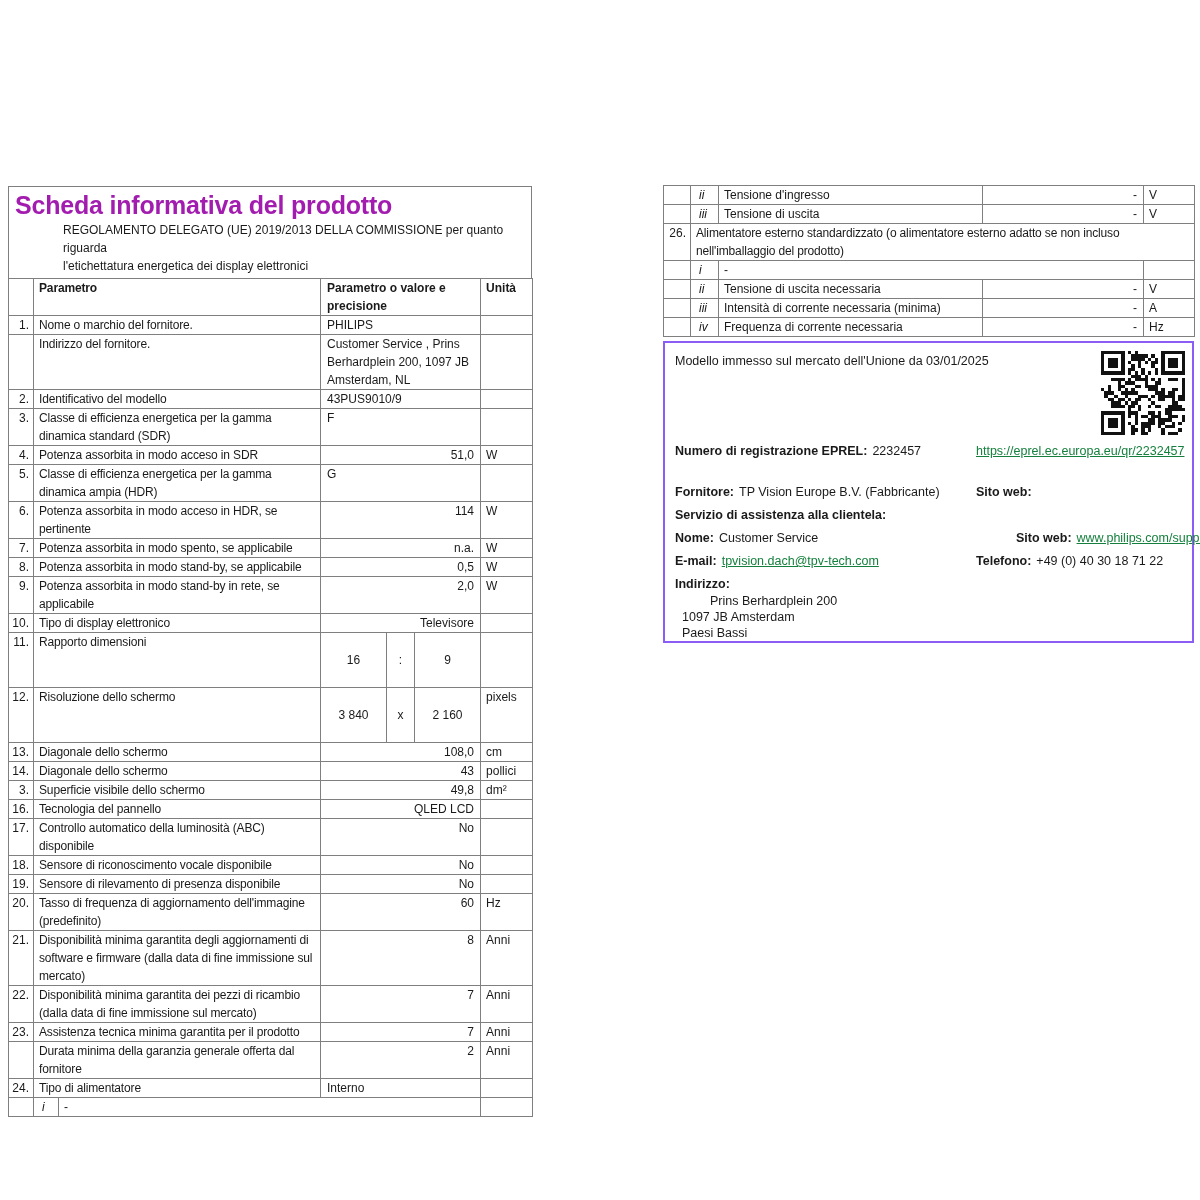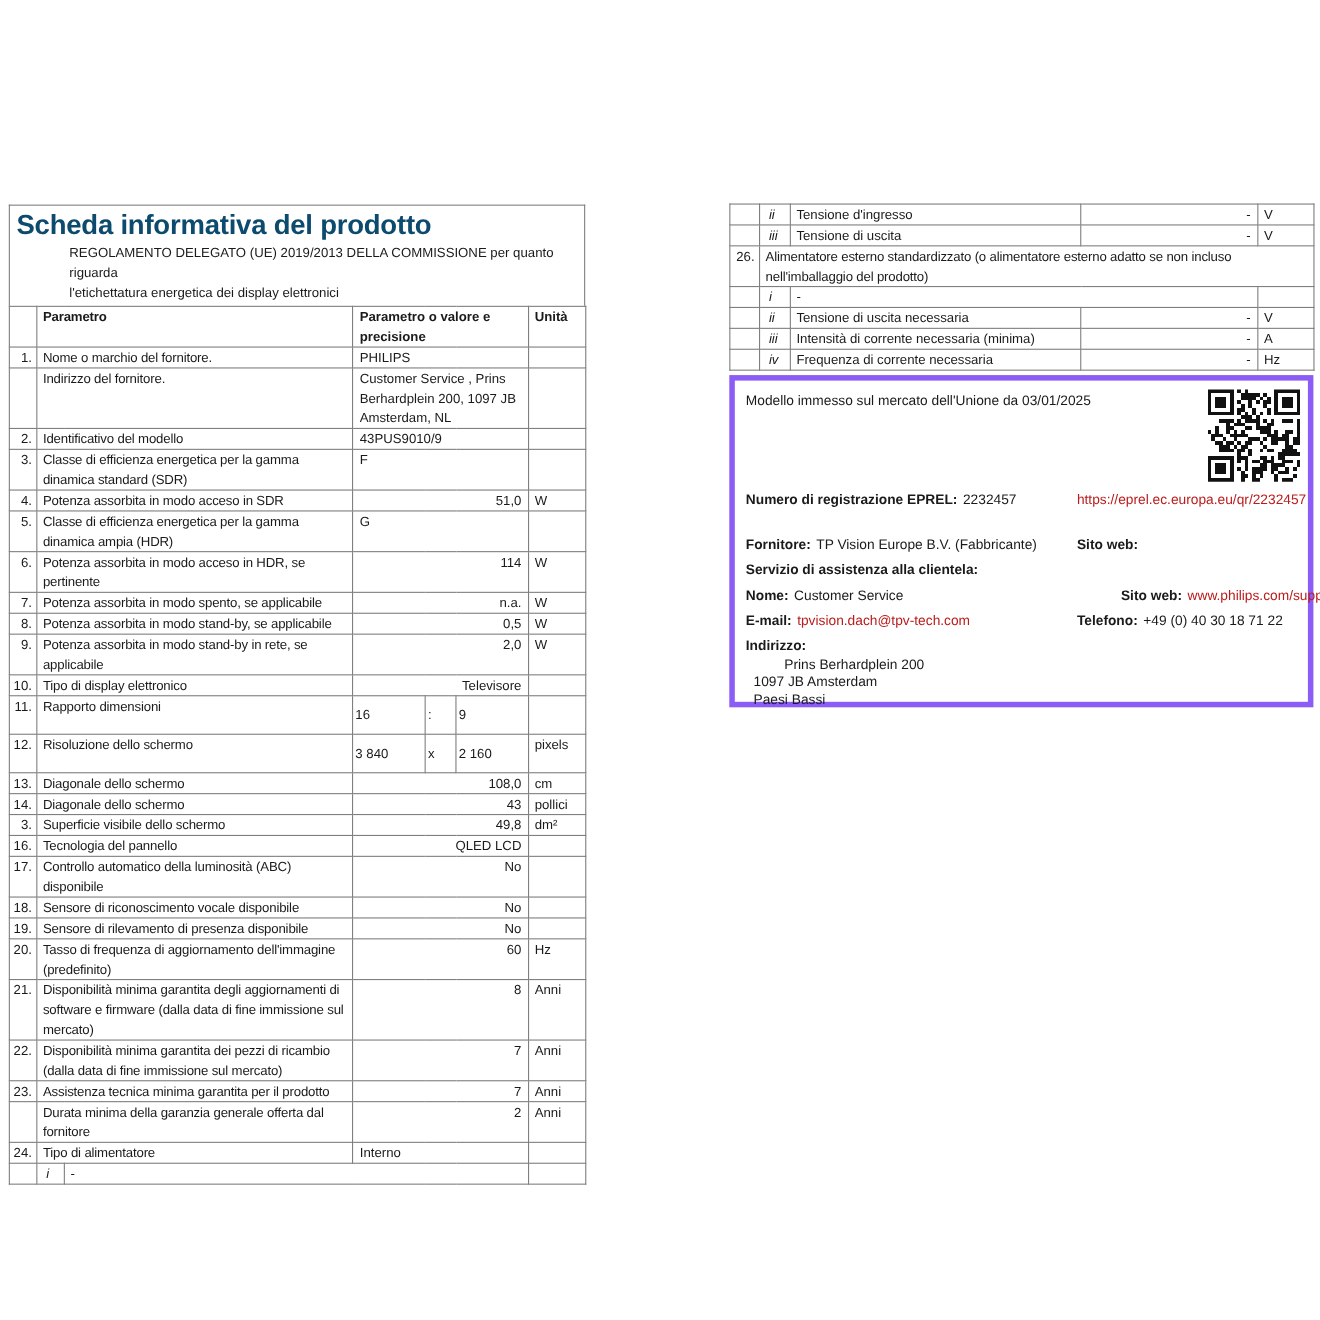--- a/index.html
+++ b/index.html
@@ -15,43 +15,43 @@
 
   table{border-collapse:collapse;table-layout:fixed;width:100%;}
   td{border:1px solid #7f7f7f;vertical-align:top;font-size:12px;line-height:18px;
      padding:0 5px;word-wrap:break-word;}
   .hdr{font-weight:bold;}
   .num{text-align:right;padding:0 4px 0 2px;}
   .sub{font-style:italic;padding-left:8px;}
   .param{letter-spacing:-0.15px;}
   .val-r{text-align:right;padding-right:6px;}
   .val-l{padding-left:6px;margin-left:41px;}
-  .center{text-align:left;padding:8px 2px;}
+  .center{text-align:center;padding:18px 2px;}
 
   
   .right-col{position:absolute;left:663px;top:185px;width:531px;}
 
   .info-box{position:absolute;left:663px;top:341px;width:531px;height:302px;
-            border:5px solid #8b5cf6;box-sizing:border-box;font-size:12.5px;}
+            border:2px solid #8b5cf6;box-sizing:border-box;font-size:12.5px;}
   .ib-item{position:absolute;line-height:16px;white-space:nowrap;}
   .ib-item b{margin-right:5px;}
   .wrap{white-space:normal;}
-  a,.link{color:#b91c1c;cursor:pointer;}
+  a,.link{color:#15803d;text-decoration:underline;cursor:pointer;}
   .eprel-link{width:218px;word-break:break-all;display:inline-block;}
   .qr{position:absolute;top:8px;right:7px;width:84px;height:84px;}
   .addr{line-height:16px;}
 </style>
 </head>
 <body>
 
 <div class="page">
 
   <div class="left-col">
     <div class="title-box">
-      <h1 style="color:#0c4a6e;">Scheda informativa del prodotto</h1>
+      <h1 style="color:#a21caf;">Scheda informativa del prodotto</h1>
       <div class="subtitle">REGOLAMENTO DELEGATO (UE) 2019/2013 DELLA COMMISSIONE per quanto riguarda
 l'etichettatura energetica dei display elettronici</div>
     </div>
 
     <table>
       <colgroup>
           <col style="width:25px">
           <col style="width:25px">
           <col style="width:262px">
           <col style="width:66px">

